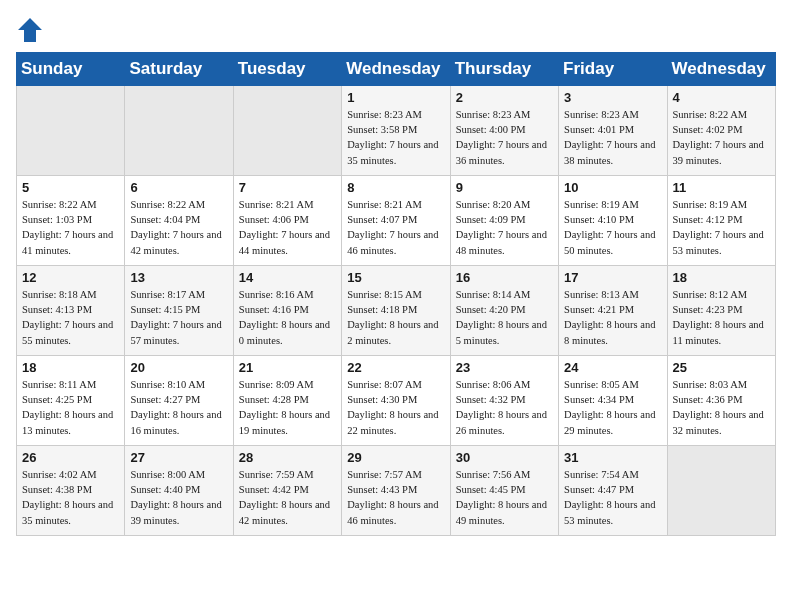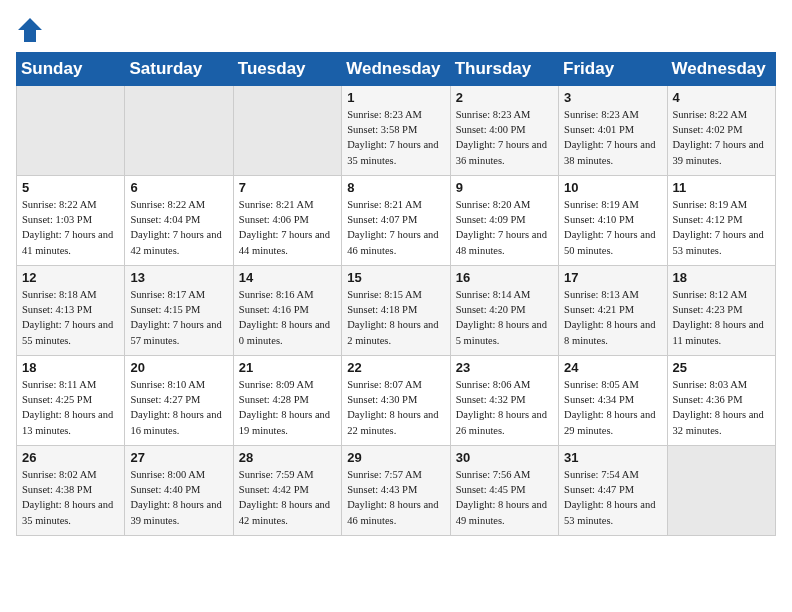--- a/index.html
+++ b/index.html
@@ -284,21 +284,21 @@
         <td>
           <span class="day-num">25</span>
           <div class="day-info">Sunrise: 8:03 AM
 Sunset: 4:36 PM
 Daylight: 8 hours and 32 minutes.</div>
         </td>
       </tr>
       <tr>
         <td>
           <span class="day-num">26</span>
-          <div class="day-info">Sunrise: 8:02 AM
+          <div class="day-info">Sunrise: 4:02 AM
 Sunset: 4:38 PM
 Daylight: 8 hours and 35 minutes.</div>
         </td>
         <td>
           <span class="day-num">27</span>
           <div class="day-info">Sunrise: 8:00 AM
 Sunset: 4:40 PM
 Daylight: 8 hours and 39 minutes.</div>
         </td>
         <td>

